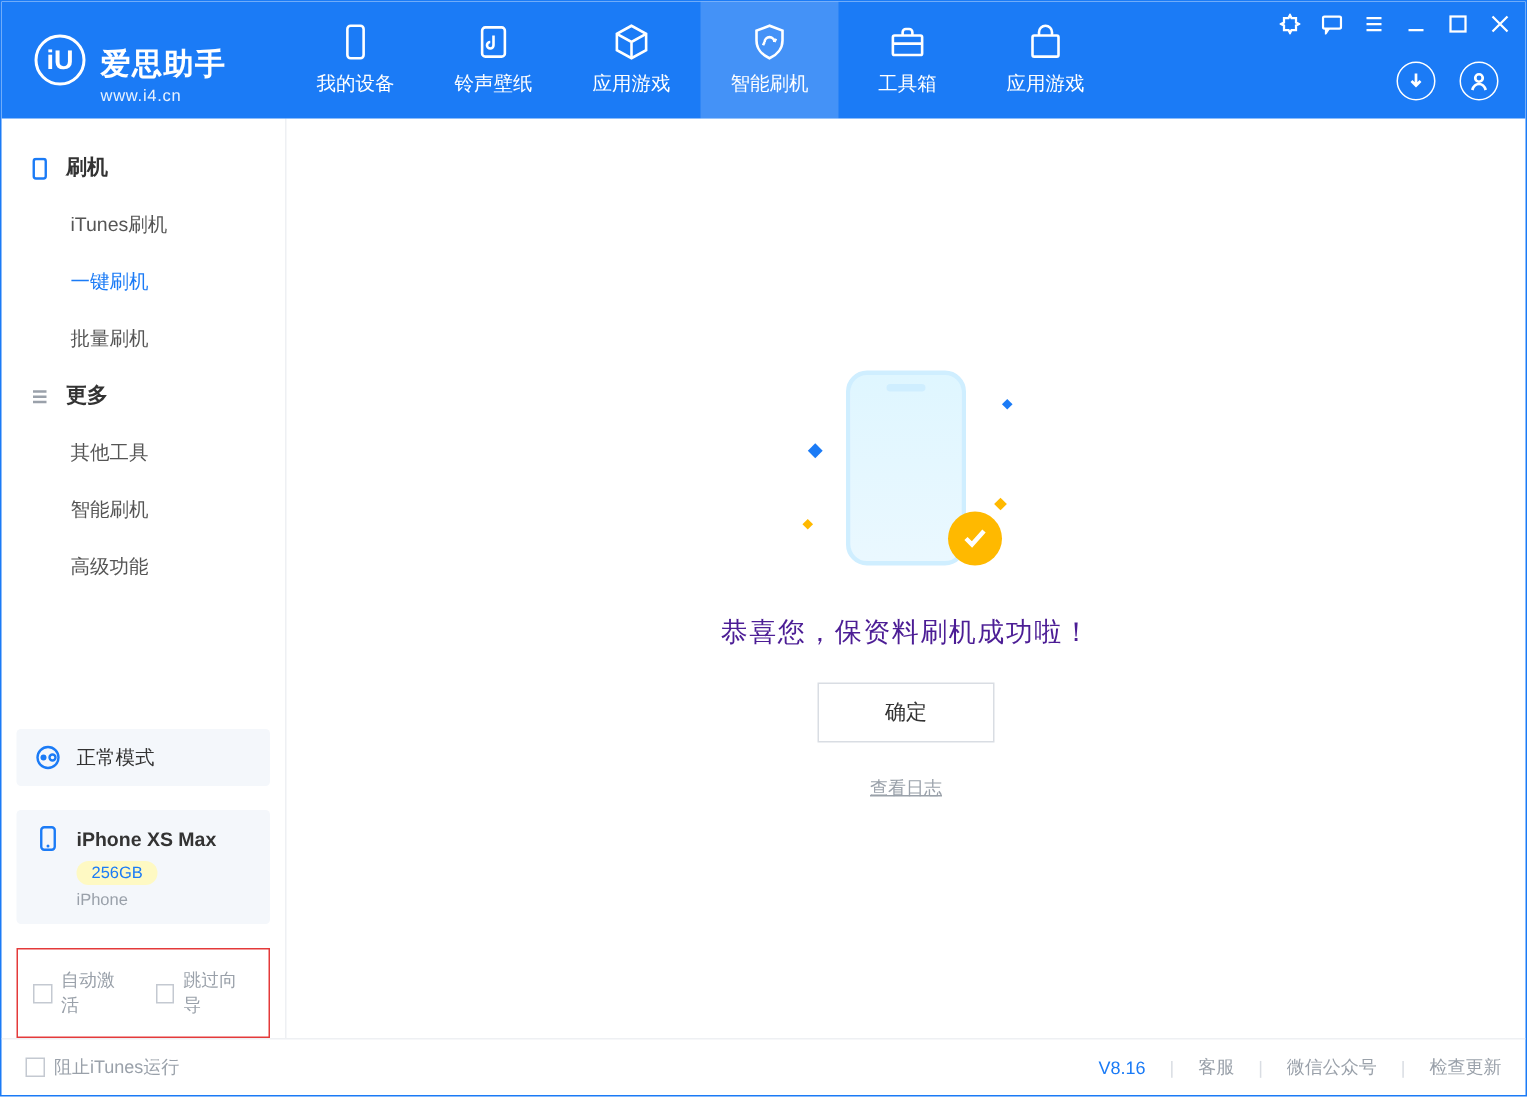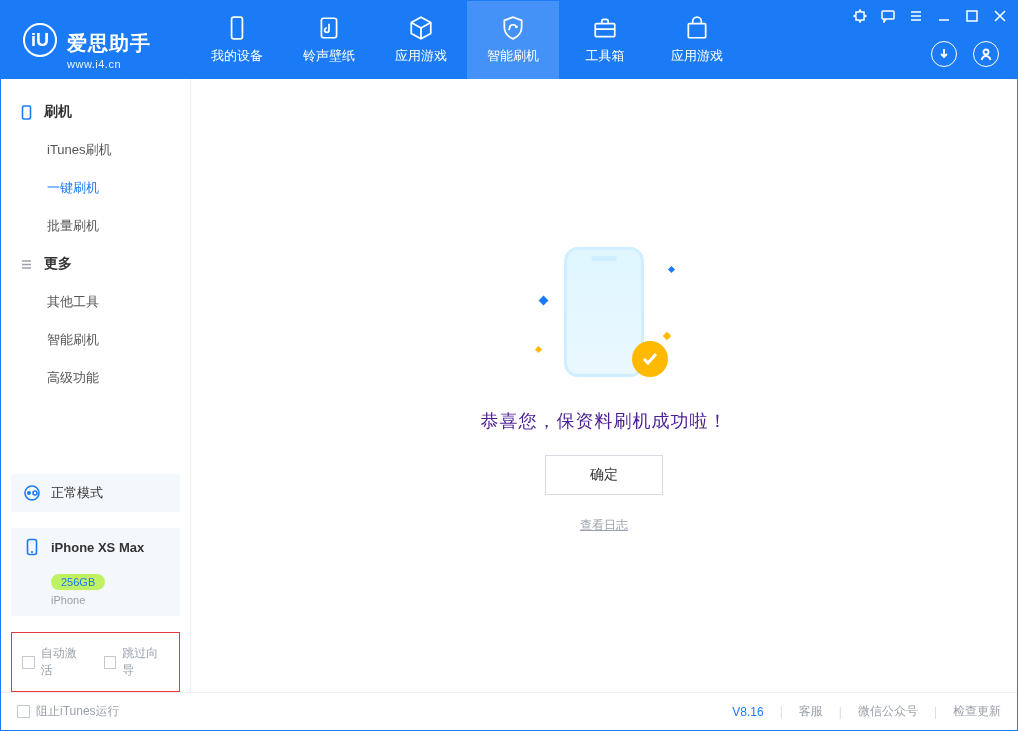--- a/index.html
+++ b/index.html
@@ -40,21 +40,21 @@
 .side-item.active{ color:#1b7bf6;}
 .side-spacer{flex:1;}
 .side-card {
   margin:8px 10px; background:#f4f7fb; border-radius:3px; padding:10px 12px;
   display:flex; align-items:center; gap:10px; font-size:13px; color:#333;
 }
 .side-card .cico{width:18px;height:18px;display:inline-flex;}
 .side-card .cico svg{width:18px;height:18px;}
 .side-card.device{display:block;}
 .side-card.device .row1{display:flex;align-items:center;gap:10px;font-weight:600;}
-.side-card.device .badge{background:#bef264;color:#1b7bf6;border-radius:10px;font-size:11px;padding:2px 10px;margin:18px 0 0 28px;display:inline-block;}
+.side-card.device .badge{background:#fef9c3;color:#1b7bf6;border-radius:10px;font-size:11px;padding:2px 10px;margin:6px 0 0 28px;display:inline-block;}
 .side-card.device .sub{font-size:11px;color:#9aa1aa;margin-left:28px;margin-top:4px;}
 
 .opts-box { margin:8px 10px 0; border:1.5px solid #e43a3a; padding:12px 10px; display:flex; gap:16px;}
 .chk{display:flex;align-items:center;gap:6px;font-size:12px;color:#9aa1aa;cursor:pointer;}
 .chk .box{width:13px;height:13px;border:1px solid #c4c9d1;background:#fff;}
 
 
 .main { flex:1; position:relative; display:flex; flex-direction:column; align-items:center; justify-content:center; gap:22px;}
 .illus{position:relative;width:140px;height:150px;}
 .phone{position:absolute;left:30px;top:10px;width:80px;height:130px;border-radius:14px;background:linear-gradient(180deg,#dff6ff 0%,#eaf8ff 100%);border:3px solid #cfeeff;}

